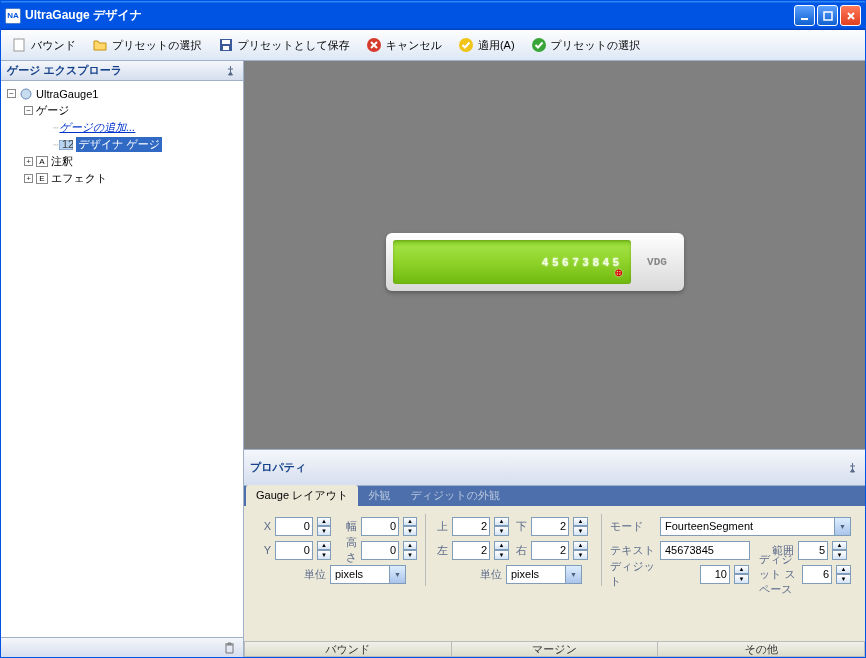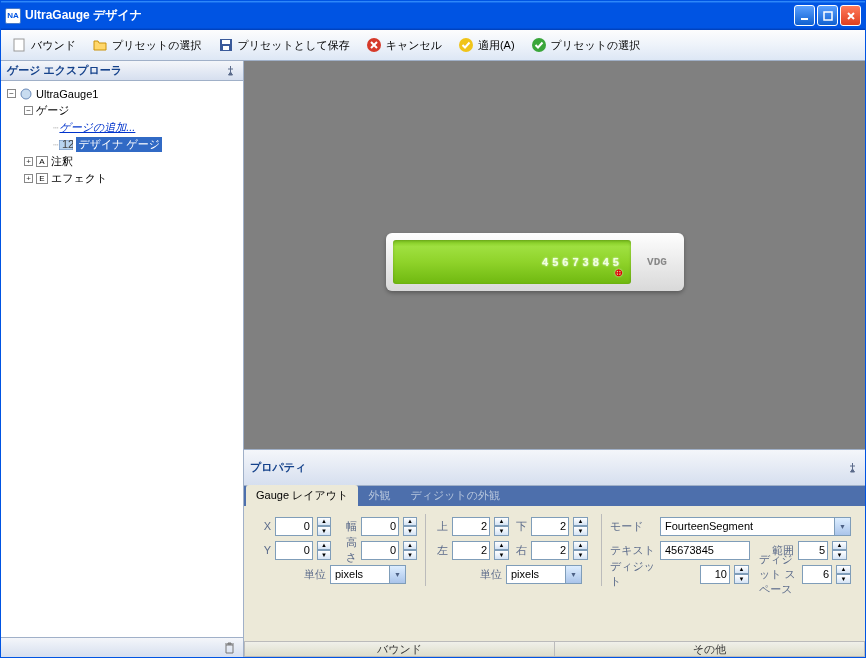--- a/index.html
+++ b/index.html
@@ -345,18 +345,19 @@
               <span class="spinner">
                   <span>▲</span>
                   <span>▼</span>
                 </span>
             </div>
           </div>
         </div>
 
         <div class="footer-tabs">
           <div class="footer-tab">バウンド</div>
+          <div class="footer-tab">マージン</div>
           <div class="footer-tab">その他</div>
         </div>
       </div>
     </div>
   </div>
 </div>
 
 </body></html>

